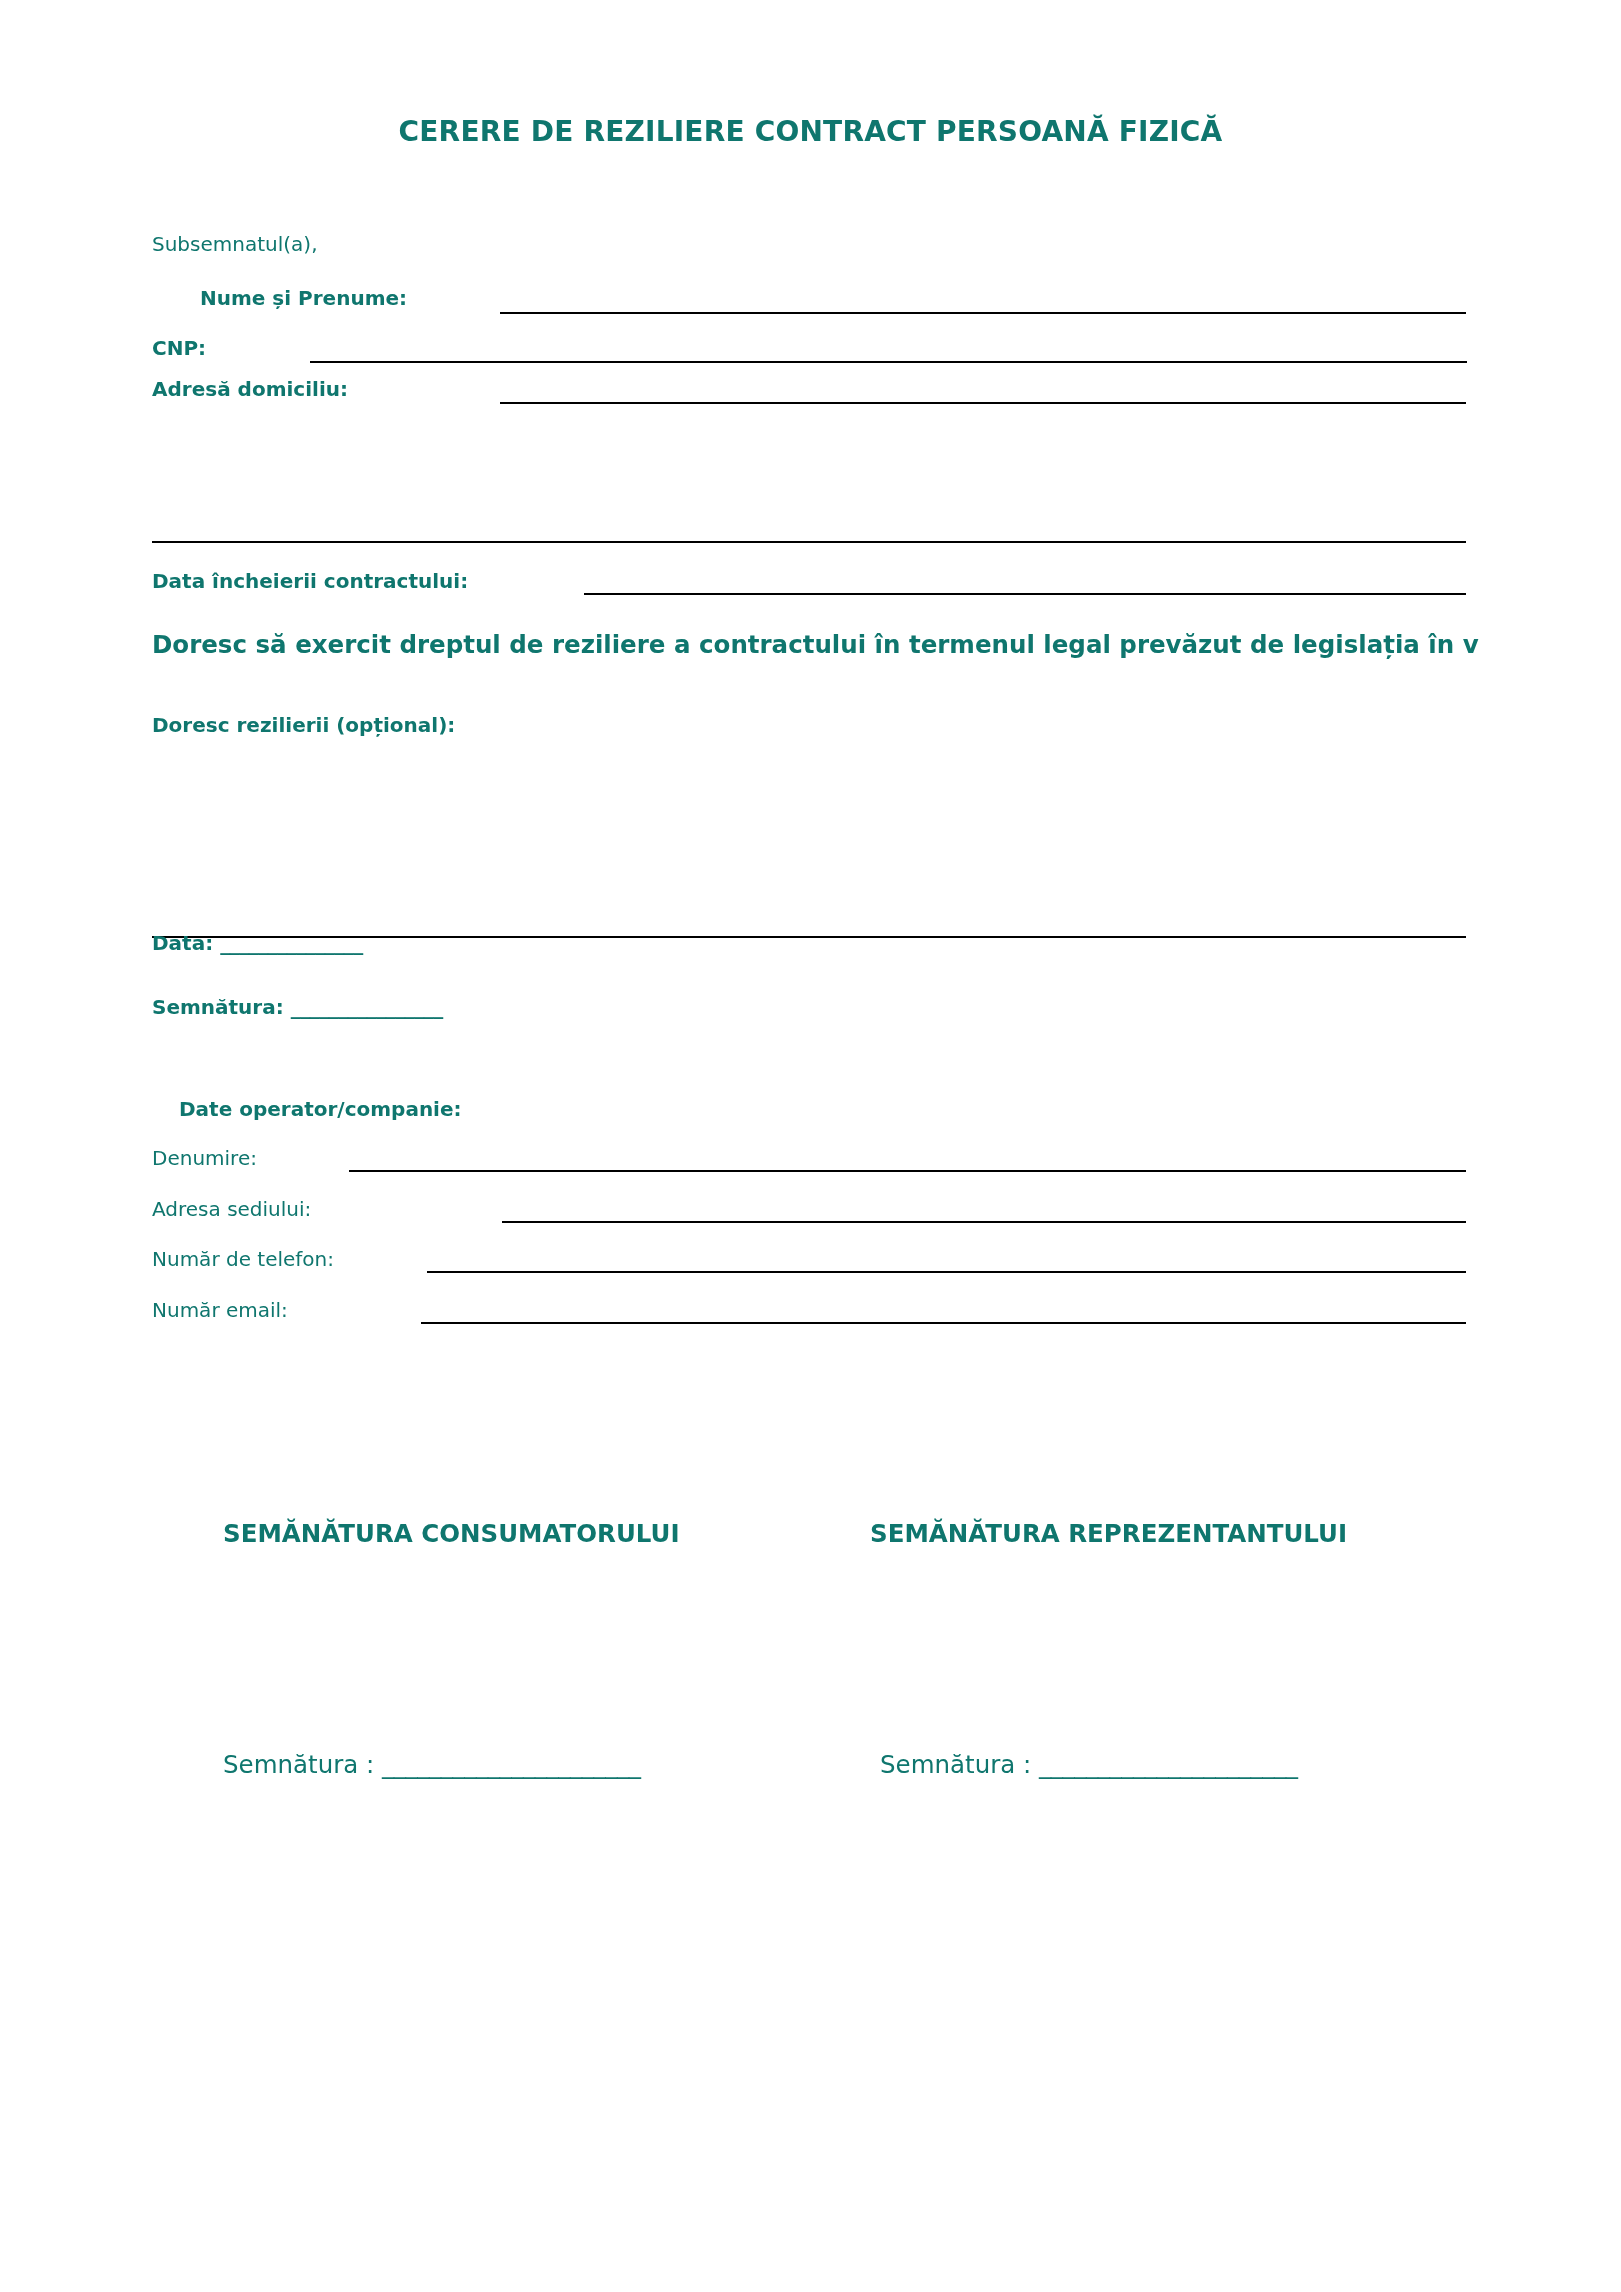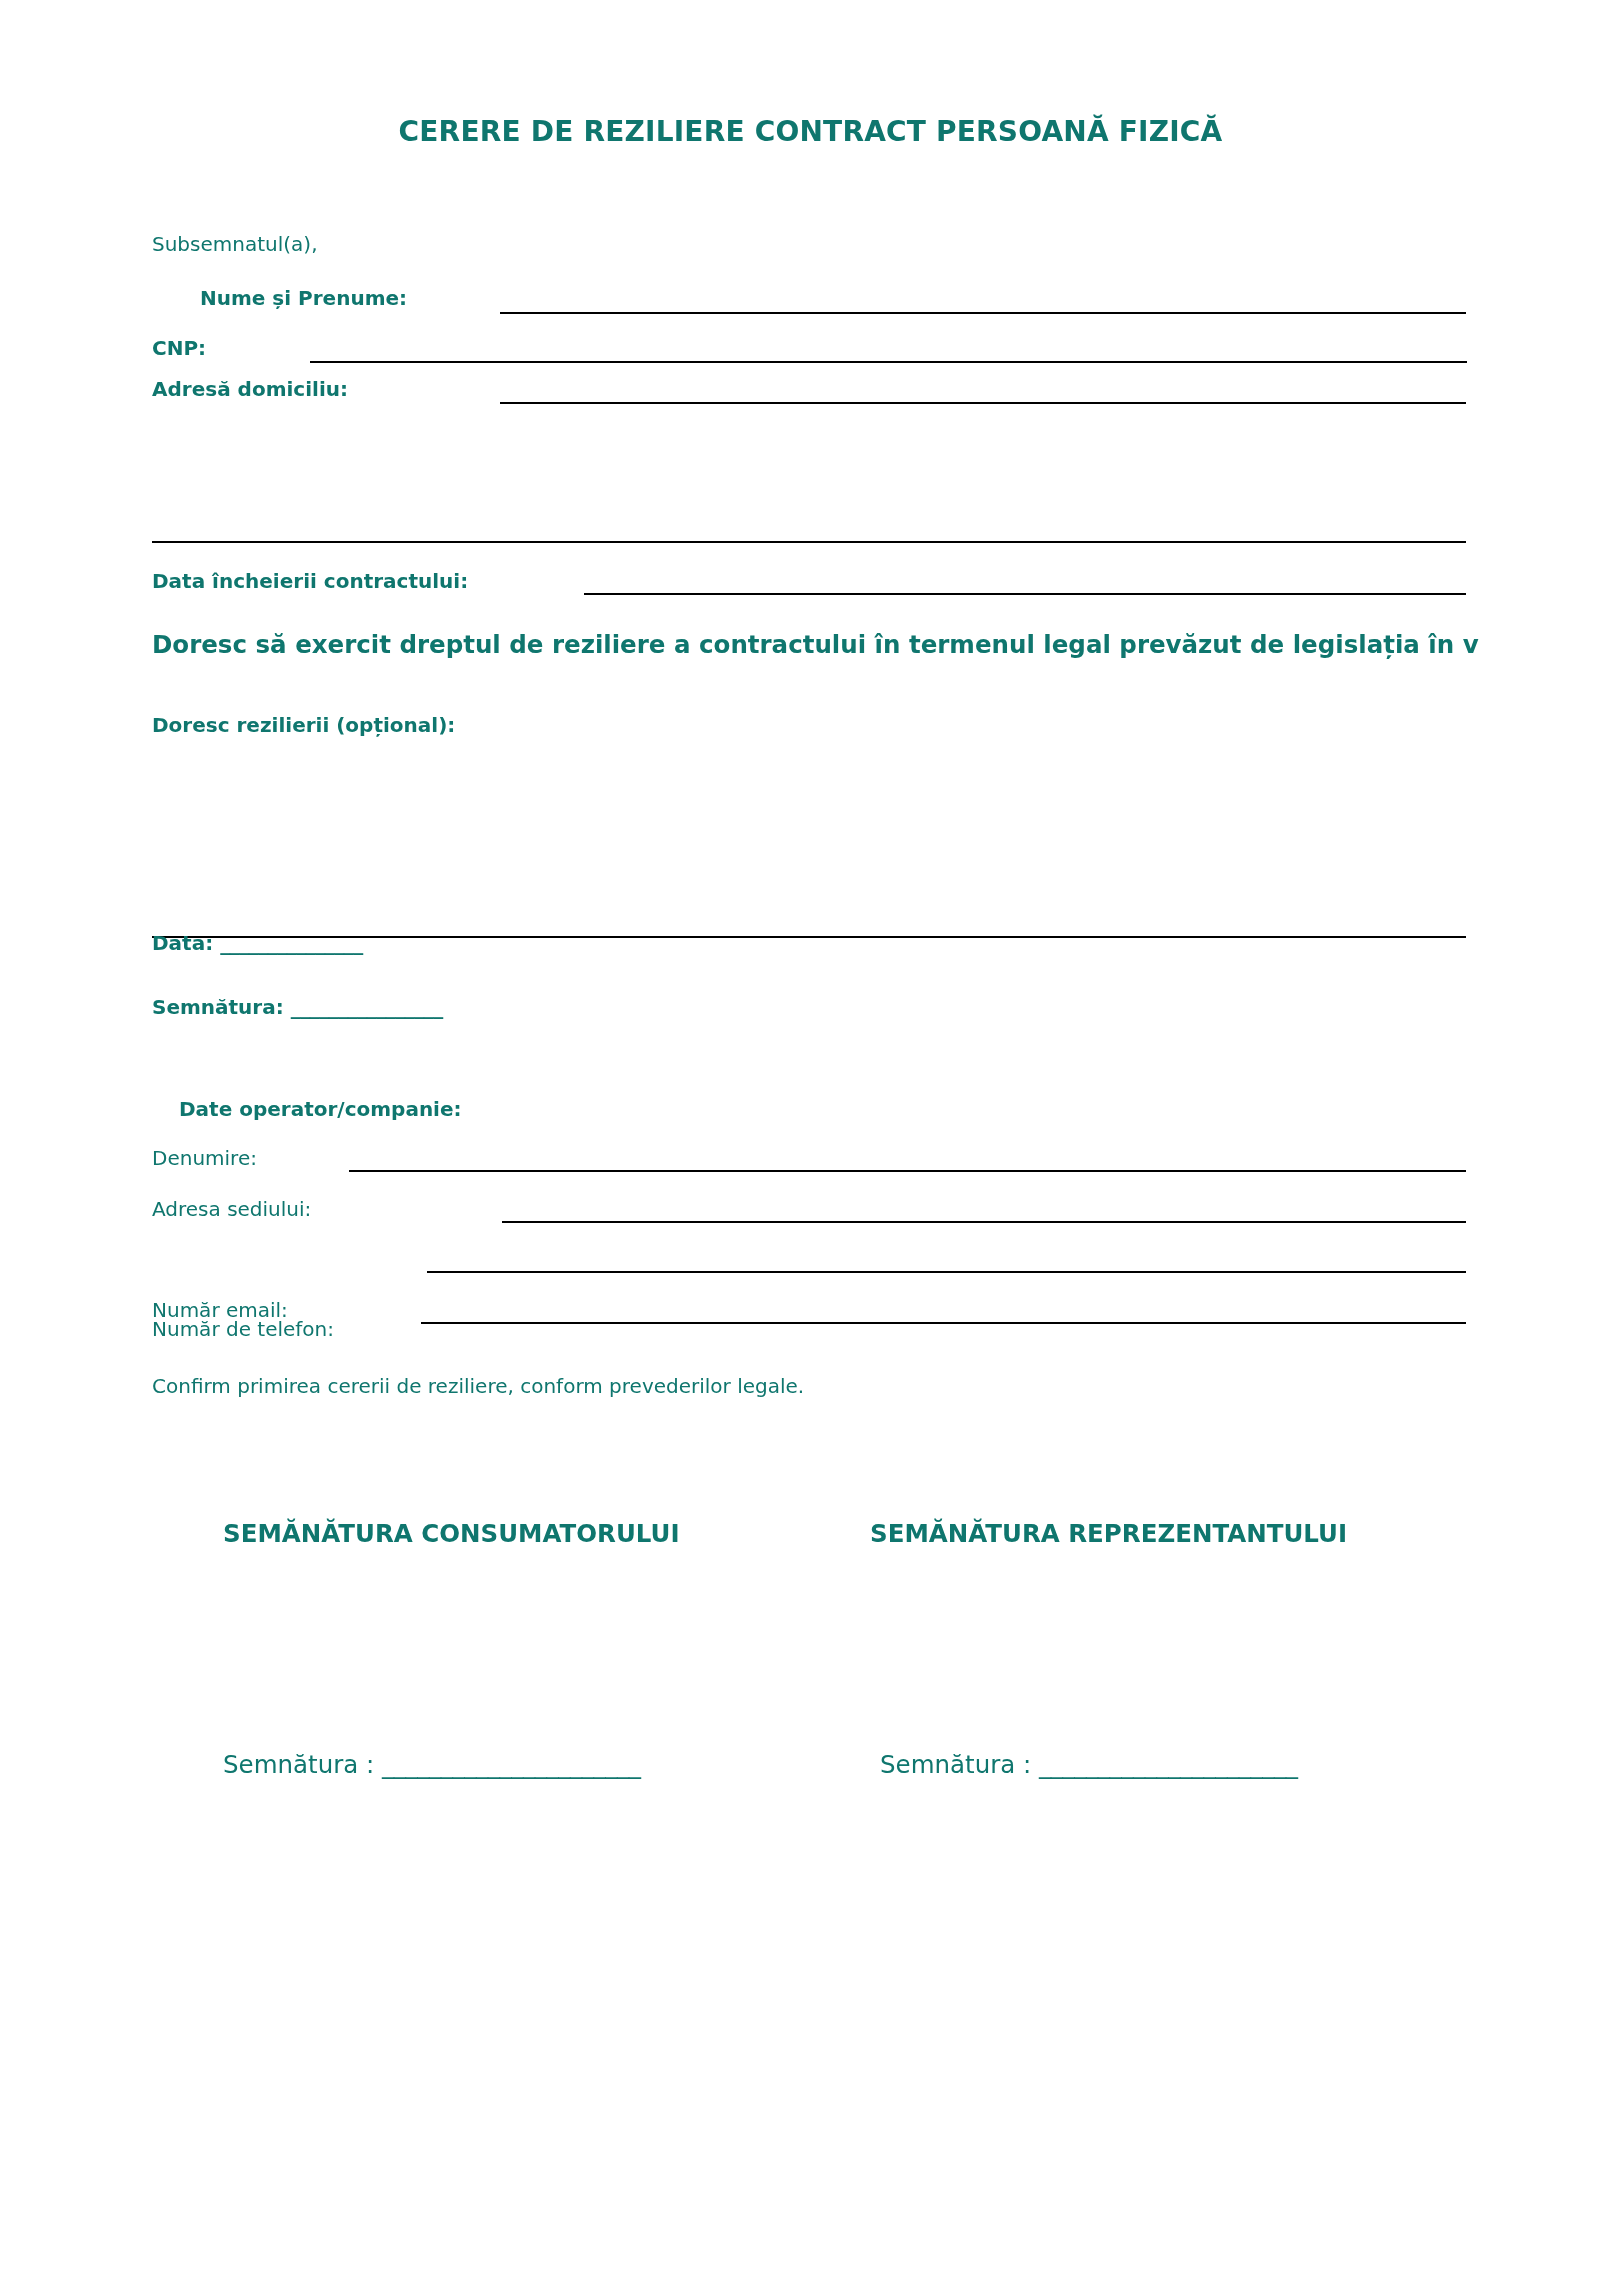--- a/index.html
+++ b/index.html
@@ -117,27 +117,26 @@
   </div>
 
   <div class="row bold" style="top:1095px;margin-left:27px;">Date operator/companie:</div>
 
   <div class="row" style="top:1144px;">Denumire:</div>
   <div class="rule" style="left:349px; top:1170px; width:1117px;"></div>
 
   <div class="row" style="top:1195px;">Adresa sediului:</div>
   <div class="rule" style="left:502px; top:1221px; width:964px;"></div>
 
-  <div class="row" style="top:1315px;">Număr de telefon:</div>
+  <div class="row" style="top:1245px;">Număr de telefon:</div>
   <div class="rule" style="left:427px; top:1271px; width:1039px;"></div>
 
   <div class="row" style="top:1296px;">Număr email:</div>
   <div class="rule" style="left:421px; top:1322px; width:1045px;"></div>
 
-  <div class="row" style="top:1372px;">Confirm primirea cererii de reziliere, conform prevederilor legale.</div>
 
   <div class="sig-heading" style="left:223px; top:1519px;">SEMĂNĂTURA CONSUMATORULUI</div>
   <div class="sig-heading" style="left:870px; top:1519px;">SEMĂNĂTURA REPREZENTANTULUI</div>
 
   <div class="sig-line" style="left:223px; top:1750px;">
     <span>Semnătura :</span>
     <span class="us">______________________</span>
   </div>
 
   <div class="sig-line" style="left:880px; top:1750px;">

